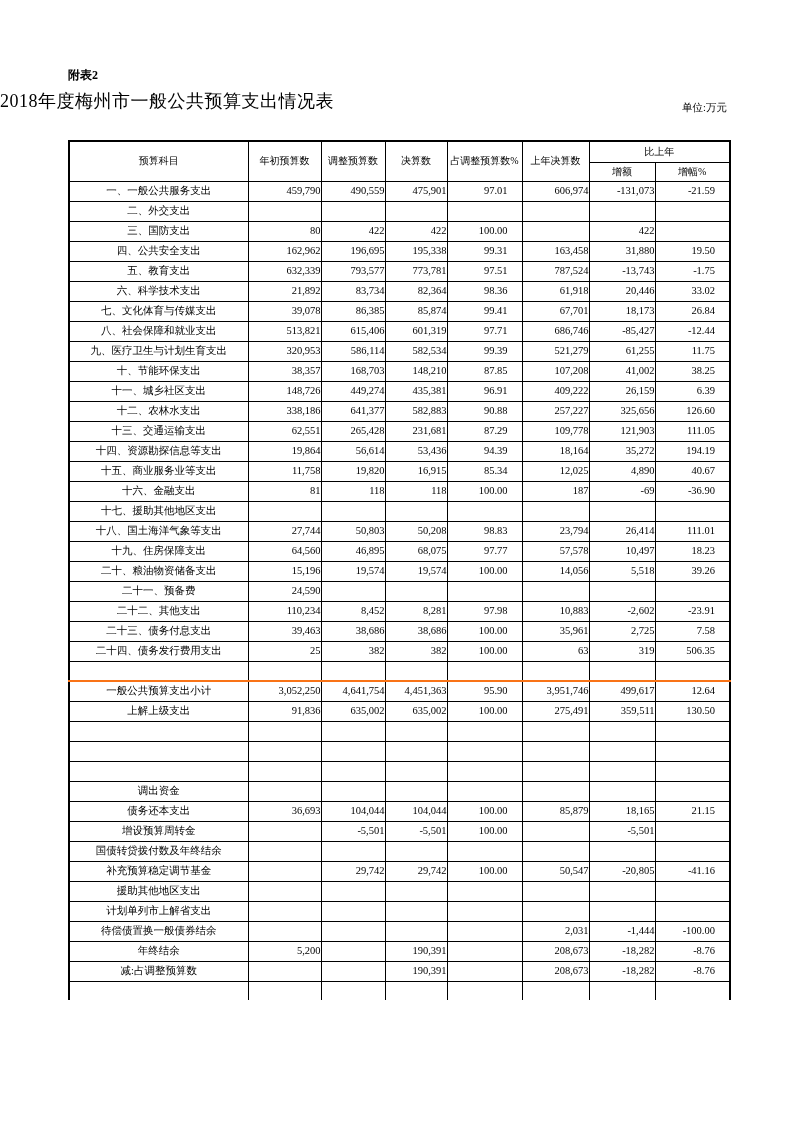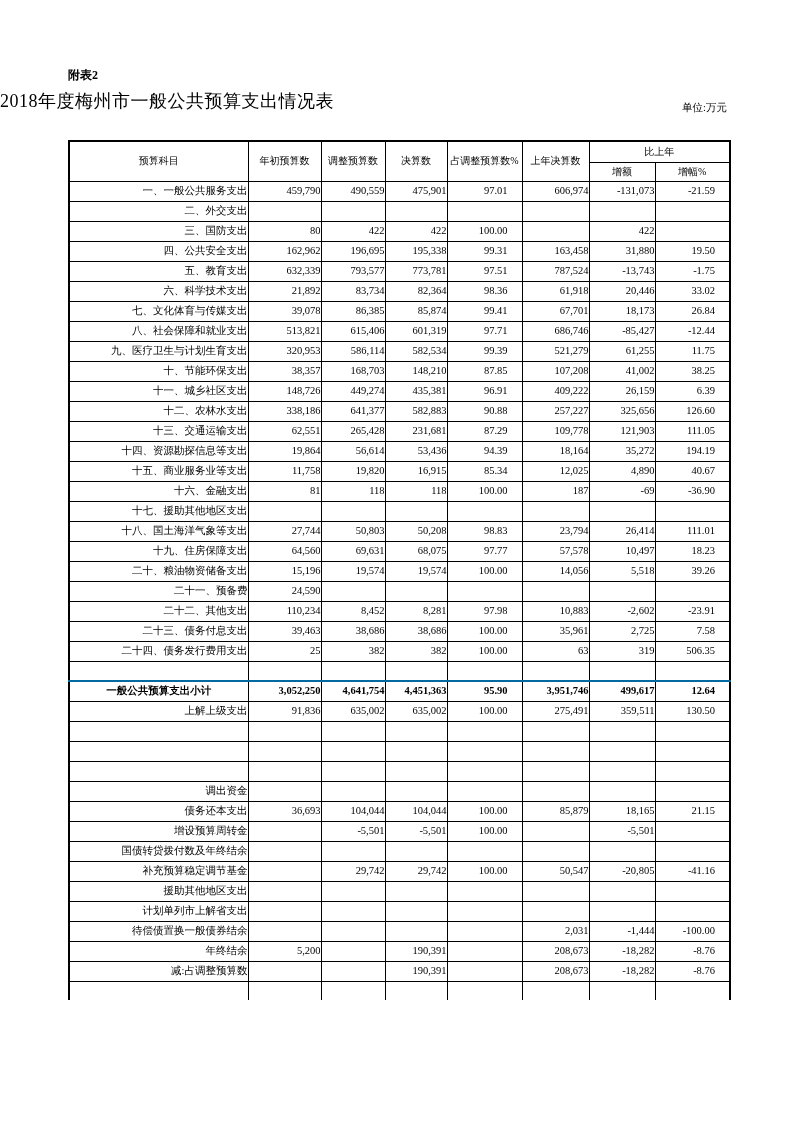--- a/index.html
+++ b/index.html
@@ -39,26 +39,26 @@
     padding:0;
     line-height:1;
   }
   thead th{
     font-weight:normal;
     font-size:10px;
   }
   thead tr.h1{height:21px;}
   thead tr.h2{height:19px;}
   tbody tr{height:20px;}
-  td.label-cell{text-align:right;padding-left:3px;padding-right:2px;}
+  td.label-cell{text-align:center;padding-left:3px;padding-right:2px;}
   td.num-cell{text-align:right;padding-right:4px;}
   td.num-cell.pct{padding-right:14px;}
   tr.subtotal td, tr.total td{
-    font-weight:bold;
-    border-top:2px solid #0369a1;
+    font-weight:normal;
+    border-top:2px solid #f97316;
   }
   tr.subtotal td.label-cell, tr.total td.label-cell{
     text-align:center;
     padding-left:0;padding-right:0;
   }
   .pagenum{
     position:absolute;left:0;right:0;top:1055px;
     text-align:center;
     font-size:12.5px;
   }
@@ -277,21 +277,21 @@
           <td class="num-cell">50,803</td>
           <td class="num-cell">50,208</td>
           <td class="num-cell pct">98.83</td>
           <td class="num-cell">23,794</td>
           <td class="num-cell">26,414</td>
           <td class="num-cell pct">111.01</td>
         </tr>
         <tr class="data">
           <td class="label-cell">十九、住房保障支出</td>
           <td class="num-cell">64,560</td>
-          <td class="num-cell">69,631</td>
+          <td class="num-cell">46,895</td>
           <td class="num-cell">68,075</td>
           <td class="num-cell pct">97.77</td>
           <td class="num-cell">57,578</td>
           <td class="num-cell">10,497</td>
           <td class="num-cell pct">18.23</td>
         </tr>
         <tr class="data">
           <td class="label-cell">二十、粮油物资储备支出</td>
           <td class="num-cell">15,196</td>
           <td class="num-cell">19,574</td>

